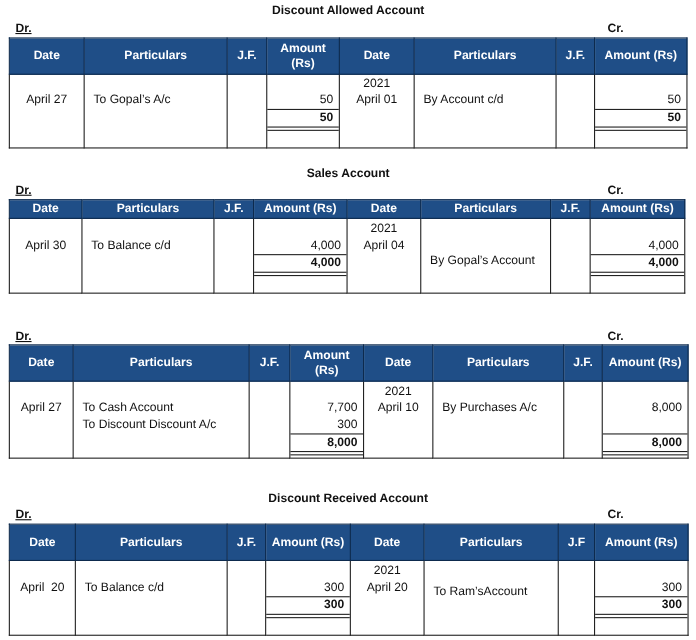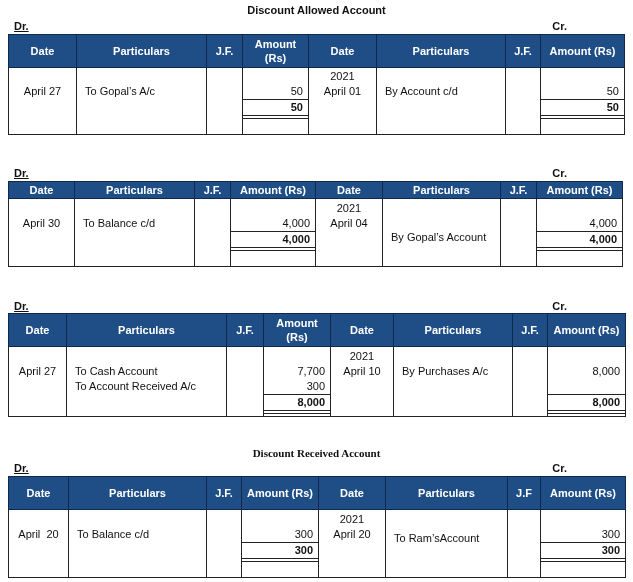--- a/index.html
+++ b/index.html
@@ -108,20 +108,21 @@
           <span class="txt amt-txt bold" style="top:32px;">50</span>
           <div class="rule-double" style="top:47px;"></div>
             </div>
           </td>
       </tr>
     </tbody>
   </table>
 </section>
 
 <section class="ledger" style="top:150px; height:120px;">
+  <div class="title" style="top:2px;">Sales Account</div>
   <div class="dr" style="top:17px;">Dr.</div>
   <div class="cr" style="top:17px;">Cr.</div>
   <table class="ltable" style="left:8px; top:31px; width:614px;">
     <colgroup>
       <col style="width:66px">
         <col style="width:120px">
         <col style="width:36px">
         <col style="width:85px">
       <col style="width:67px">
         <col style="width:118px">
@@ -215,21 +216,21 @@
     <tbody>
       <tr style="height:70px;">
         <td>
             <div class="cellbox">
           <span class="txt date-txt" style="top:17px;">April 27</span>
             </div>
           </td>
         <td>
             <div class="cellbox">
           <span class="txt part-txt" style="top:17px;">To Cash Account</span>
-          <span class="txt part-txt" style="top:32px;">To Account Received A/c</span>
+          <span class="txt part-txt" style="top:32px;">To Discount Discount A/c</span>
             </div>
           </td>
         <td></td>
         <td>
             <div class="cellbox">
           <span class="txt amt-txt" style="top:17px;">7,700</span>
           <span class="txt amt-txt" style="top:32px;">300</span>
           <div class="rule-single" style="top:47px;"></div>
           <span class="txt amt-txt bold" style="top:48px;">8,000</span>
           <div class="rule-double" style="top:63px;"></div>
@@ -254,21 +255,21 @@
           <span class="txt amt-txt bold" style="top:48px;">8,000</span>
           <div class="rule-double" style="top:63px;"></div>
             </div>
           </td>
       </tr>
     </tbody>
   </table>
 </section>
 
 <section class="ledger" style="top:445px; height:137px;">
-  <div class="title" style="top:2px;font-family:Liberation Serif, serif;">Discount Received Account</div>
+  <div class="title" style="top:2px;">Discount Received Account</div>
   <div class="dr" style="top:17px;">Dr.</div>
   <div class="cr" style="top:17px;">Cr.</div>
   <table class="ltable" style="left:8px; top:31px; width:617px;">
     <colgroup>
       <col style="width:60px">
         <col style="width:138px">
         <col style="width:35px">
         <col style="width:77px">
       <col style="width:67px">
         <col style="width:122px">

